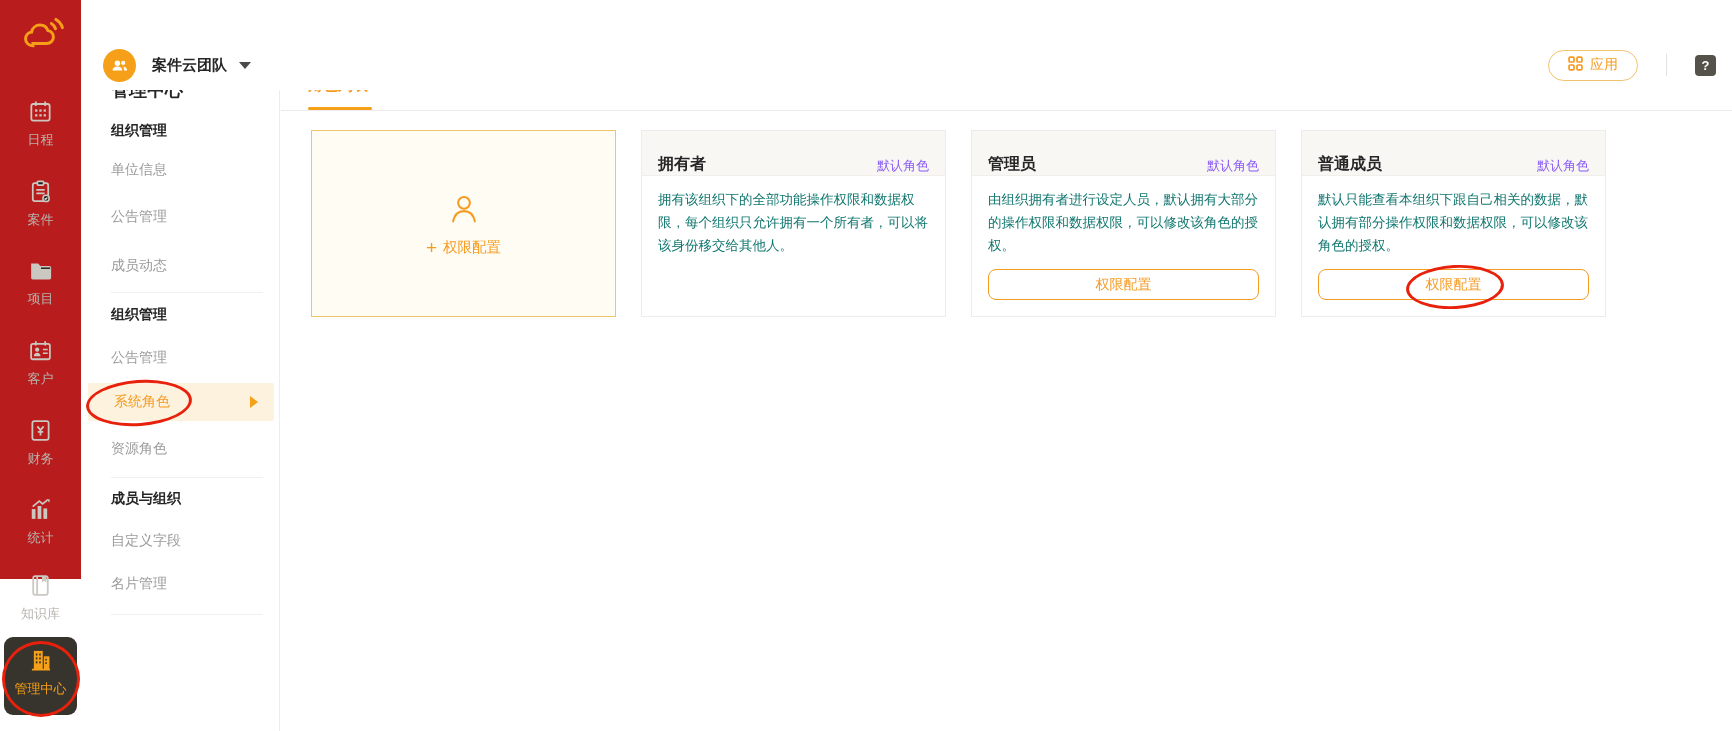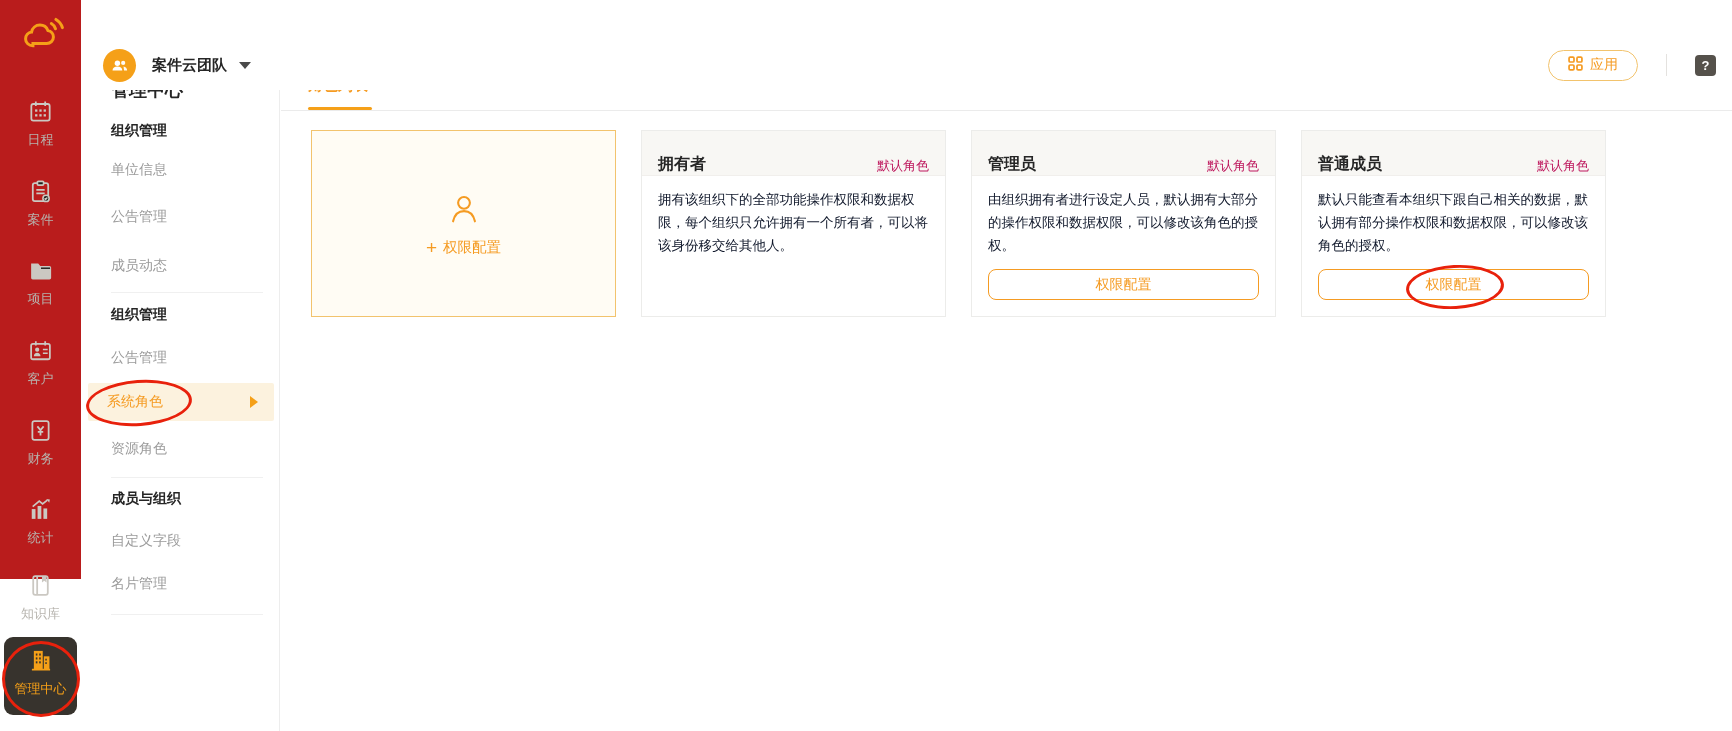--- a/index.html
+++ b/index.html
@@ -26,36 +26,36 @@
   .apps-btn { height:31px; padding:0 19px; border:1px solid #F2C36D; border-radius:16px; display:flex; align-items:center; gap:7px; color:#F59B22; font-size:14px; background:#fff; cursor:pointer; }
   .tb-divider { width:1px; height:22px; background:#E4E2DF; margin:0 28px; }
   .help-box { width:21px; height:21px; background:#55514B; border-radius:4px; color:#fff; font-size:13px; font-weight:bold; display:flex; align-items:center; justify-content:center; cursor:pointer; }
   .gray-band { position:absolute; left:81px; top:50px; width:1651px; height:12px; background:#F2F3F5; }
   
   .menu { position:absolute; left:81px; top:62px; width:199px; height:669px; background:#fff; border-right:1px solid #EDEDED; z-index:3; }
   .menu-title { position:absolute; left:30px; top:16px; font-size:18px; font-weight:bold; color:#262626; }
   .menu-sec { position:absolute; left:30px; height:20px; font-size:14px; font-weight:bold; color:#262626; line-height:20px; }
   .menu-item { position:absolute; left:0; width:199px; height:20px; line-height:20px; padding-left:30px; font-size:14px; color:#9B9B9B; cursor:pointer; }
   .menu-divider { position:absolute; left:30px; width:152px; height:1px; background:#F0F0F0; }
-  .menu-active-row { position:absolute; left:7px; top:321px; width:186px; height:38px; background:#FCF2DE; border-radius:2px; display:flex; align-items:center; padding-left:19px; font-size:14px; color:#F59B22; cursor:pointer; }
+  .menu-active-row { position:absolute; left:7px; top:321px; width:186px; height:38px; background:#FCF2DE; border-radius:2px; display:flex; align-items:center; padding-left:26px; font-size:14px; color:#F59B22; cursor:pointer; }
   .menu-arrow { position:absolute; right:16px; top:13px; width:0; height:0; border-top:6px solid transparent; border-bottom:6px solid transparent; border-left:8px solid #F5A018; }
   
   .content { position:absolute; left:281px; top:62px; width:1337px; height:669px; background:#fff; }
   .tab { position:absolute; left:27px; top:14px; font-size:15px; color:#F59B22; font-weight:bold; cursor:pointer; }
   .tab-underline { position:absolute; left:27px; top:45px; width:64px; height:3px; background:#F5A018; border-radius:2px; }
   .tab-border { position:absolute; left:0; top:48px; width:1451px; height:1px; background:#EBEBEB; }
   .card { position:absolute; top:68px; width:305px; height:187px; background:#fff; border:1px solid #ECECEA; }
   .card-new { background:#FFFCF4; border:1px solid #F2C36D; display:flex; flex-direction:column; align-items:center; justify-content:center; gap:6px; cursor:pointer; }
   .new-label { display:flex; align-items:center; gap:6px; color:#F59B22; }
   .new-plus { font-size:19px; line-height:19px; }
   .new-text { font-size:14.5px; }
   .card-head { height:45px; background:#F8F7F4; border-bottom:1px solid #F1EFEC; display:flex; align-items:flex-end; justify-content:space-between; padding:0 16px; }
   .card-title { font-size:16px; font-weight:bold; color:#262626; }
-  .card-badge { font-size:13px; color:#be185d; }
-  .card-body { padding:12px 16px 0 16px; font-size:13.5px; color:#0f172a; line-height:23px; }
+  .card-badge { font-size:13px; color:#8b5cf6; }
+  .card-body { padding:12px 16px 0 16px; font-size:13.5px; color:#0f766e; line-height:23px; }
   .card-btn { position:absolute; left:16px; right:16px; bottom:16px; height:31px; border:1px solid #F59B22; border-radius:8px; background:#fff; color:#F59B22; font-size:14px; display:flex; align-items:center; justify-content:center; cursor:pointer; }
   
   .red-ellipse { position:absolute; border:3px solid #E8210C; border-radius:50%; background:transparent; pointer-events:none; z-index:9; }
   .re-sidebar { left:2px; top:641px; width:78px; height:76px; }
   .re-menu { left:5px; top:318px; width:106px; height:46px; transform:rotate(-4deg); }
   .re-btn { left:104px; top:134px; width:98px; height:44px; transform:rotate(-3deg); }
 </style>
 </head>
 <body>
 

